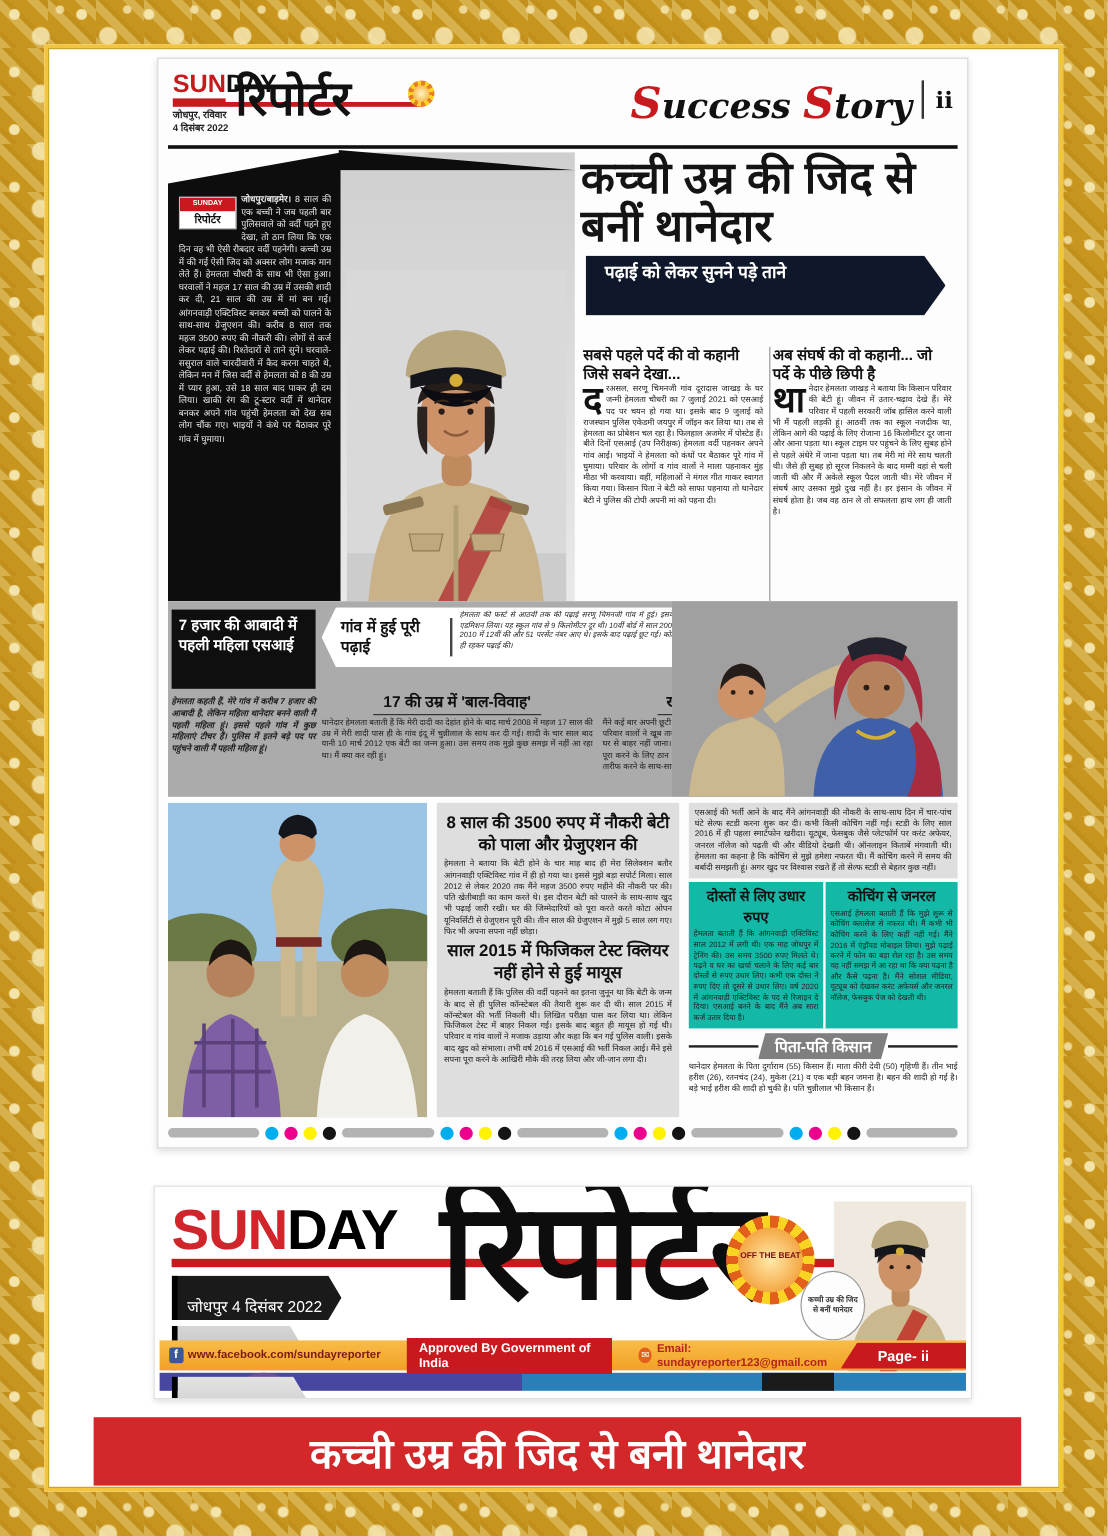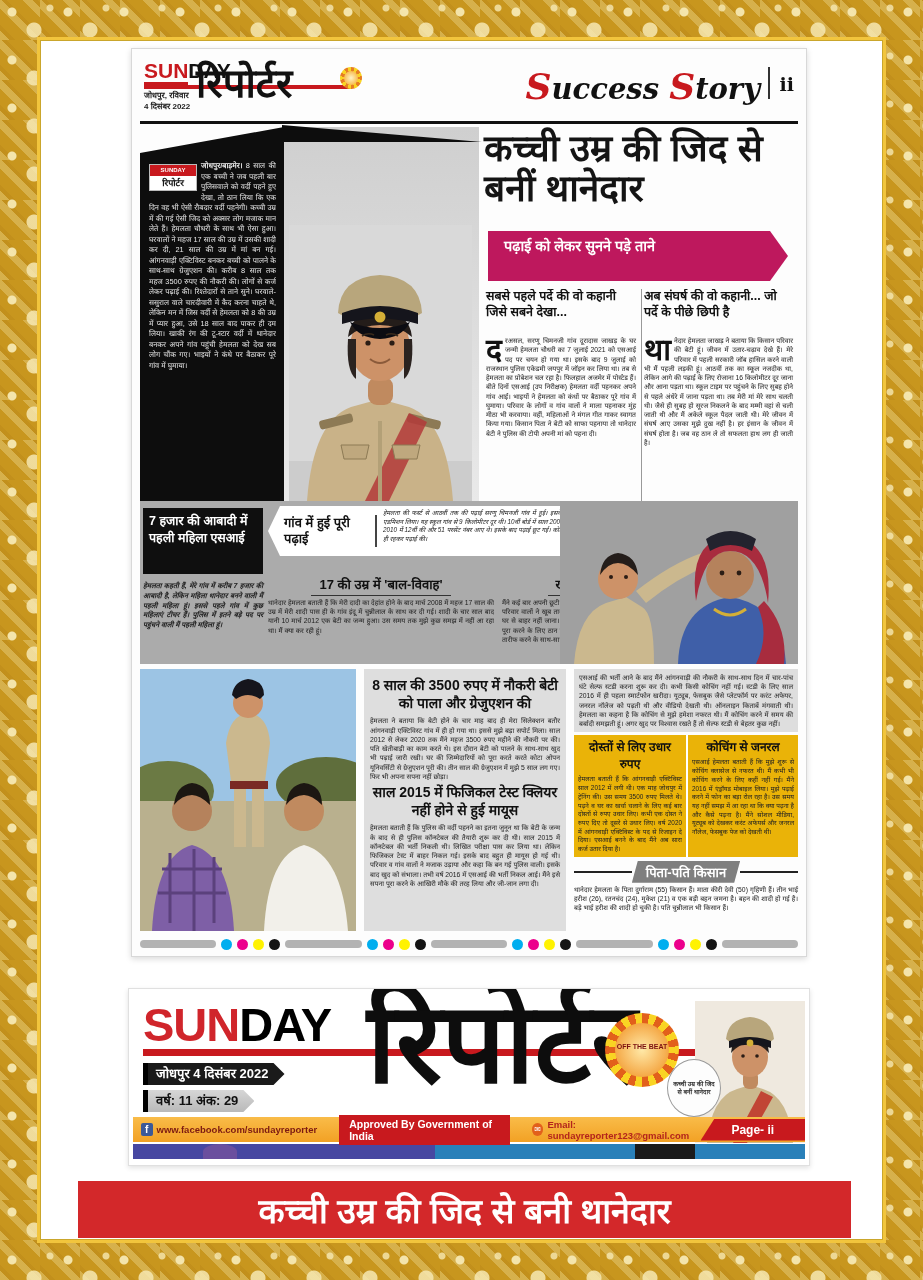--- a/index.html
+++ b/index.html
@@ -37,27 +37,27 @@
   .wedge{position:absolute;left:150px;top:76px;width:200px;height:17px;background:#0d0d0d;clip-path:polygon(0 0,100% 100%,0 100%);}
   .black-panel{position:absolute;left:8px;top:78px;width:144px;height:374px;background:#0d0d0d;clip-path:polygon(0 26px,100% 0,100% 100%,0 100%);padding:0;}
   .black-panel .inner{position:absolute;left:9px;top:34px;right:8px;bottom:8px;color:#e8e8e8;font-size:7.4px;line-height:1.42;overflow:hidden;}
   .mini-logo{float:left;width:46px;margin:3px 4px 2px 0;border:1px solid #bbb;background:#fff;text-align:center;}
   .mini-logo .ml-top{display:block;background:#c8191e;color:#fff;font-size:6px;font-weight:800;padding:1px 0;}
   .mini-logo .ml-bot{display:block;color:#111;font-size:9px;font-weight:900;padding:1px 0;}
   .name-head{position:absolute;left:156px;top:88px;width:190px;font-size:41px;line-height:1.06;font-weight:900;color:#161616;z-index:3;}
   .portrait{position:absolute;left:157px;top:176px;width:183px;height:276px;z-index:2;}
   .rcol{position:absolute;left:352px;top:80px;width:314px;height:372px;}
   .main-head{font-size:37px;line-height:1.08;font-weight:900;color:#141414;}
-  .ribbon1{position:absolute;left:4px;top:102px;width:300px;height:50px;background:#be185d;color:#fff;
+  .ribbon1{position:absolute;left:4px;top:84px;width:300px;height:50px;background:#0f172a;color:#fff;
     clip-path:polygon(0 0,calc(100% - 18px) 0,100% 50%,calc(100% - 18px) 100%,0 100%);
     font-size:14.5px;font-weight:800;line-height:1.55;padding:4px 26px 0 16px;box-sizing:border-box;}
   .cols2{position:absolute;left:0;top:160px;width:314px;height:212px;display:flex;}
   .scol{width:50%;box-sizing:border-box;padding:0 5px 0 2px;overflow:hidden;}
   .scol+.scol{border-left:1px solid #999;}
-  .scol h3{margin:0 0 16px 0;font-size:12.5px;line-height:1.25;font-weight:900;color:#111;}
+  .scol h3{margin:0 0 0 0;font-size:12.5px;line-height:1.25;font-weight:900;color:#111;}
   .body-txt{font-size:6.8px;line-height:1.36;color:#222;}
   .dropcap{float:left;font-size:30px;font-weight:900;line-height:.8;margin:2px 3px 0 0;color:#111;}
   
   .midband{position:absolute;left:8px;top:452px;width:658px;height:163px;background:#ababab;overflow:hidden;}
   .mbox{position:absolute;left:3px;top:7px;width:120px;height:66px;background:#0f0f0f;color:#fff;font-size:12.5px;font-weight:800;line-height:1.35;padding:5px 6px;box-sizing:border-box;}
   .mquote{position:absolute;left:3px;top:80px;width:120px;font-size:7px;font-style:italic;font-weight:700;color:#1d1d1d;line-height:1.4;}
   .ribbon2{position:absolute;left:128px;top:5px;width:394px;height:50px;background:#fff;display:flex;align-items:center;
     clip-path:polygon(12px 0,100% 0,100% 100%,12px 100%,0 50%);padding-left:16px;box-sizing:border-box;}
   .ribbon2 .lab{width:86px;font-size:13px;font-weight:900;line-height:1.2;color:#111;border-right:2px solid #444;padding-right:5px;margin-right:6px;}
   .ribbon2 .txt{flex:1;font-size:6.3px;font-style:italic;color:#222;line-height:1.35;padding-right:6px;overflow:hidden;height:44px;}
@@ -67,38 +67,38 @@
   .msec .body-txt{color:#1b1b1b;}
   .midphoto{position:absolute;right:0;top:0;width:238px;height:163px;z-index:3;}
   
   .bphoto{position:absolute;left:8px;top:620px;width:216px;height:262px;}
   .ccol{position:absolute;left:232px;top:620px;width:202px;height:262px;background:#dedede;padding:5px 6px;box-sizing:border-box;overflow:hidden;}
   .ccol h3{margin:2px 0 4px 0;text-align:center;font-size:14px;line-height:1.3;font-weight:900;color:#101010;}
   .rcol2{position:absolute;left:442px;top:620px;width:224px;height:262px;}
   .blackbar{background:#0d0d0d;color:#fff;font-size:13px;font-weight:900;padding:3px 8px;clip-path:polygon(0 0,calc(100% - 14px) 0,100% 100%,0 100%);}
   .rbox{background:#dedede;padding:4px 5px;overflow:hidden;}
   .subcols{display:flex;margin-top:3px;}
-  .subcols .sc{width:50%;box-sizing:border-box;background:#eab308;padding:3px 4px;overflow:hidden;}
+  .subcols .sc{width:50%;box-sizing:border-box;background:#14b8a6;padding:3px 4px;overflow:hidden;}
   .subcols .sc+.sc{border-left:2px solid #fff;}
   .subcols h4{margin:0 0 3px 0;text-align:center;font-size:12px;font-weight:900;color:#101010;}
   .famhead{display:flex;align-items:center;margin:4px 0 2px 0;}
   .famhead .ln{flex:1;height:2px;background:#222;}
   .famhead .bar{background:#7f7f7f;color:#fff;font-size:13px;font-weight:900;padding:2px 14px;clip-path:polygon(6px 0,100% 0,calc(100% - 6px) 100%,0 100%);}
   
   .regstrip{position:absolute;left:8px;top:888px;width:658px;height:14px;display:flex;align-items:center;gap:5px;}
   .regbar{flex:1;height:8px;border-radius:4px;background:#b3b3b3;}
   .dot{width:11px;height:11px;border-radius:50%;}
   
   .clip2{position:absolute;left:88px;top:948px;width:680px;height:176px;background:#fff;border:1px solid #e0e0e0;box-shadow:0 2px 5px rgba(0,0,0,.12);overflow:hidden;}
   .m2-sunday{position:absolute;left:14px;top:8px;font-size:47px;font-weight:900;letter-spacing:-1px;z-index:2;}
   .m2-sunday .red{color:#d0252b;}
   .m2-redline{position:absolute;left:14px;top:60px;width:648px;height:7px;background:#c8191e;z-index:1;}
   .m2-hindi{position:absolute;left:238px;top:-12px;font-size:112px;font-weight:900;color:#0d0d0d;z-index:2;line-height:1.2;}
   .tags{position:absolute;left:14px;top:74px;display:flex;flex-direction:column;gap:5px;z-index:3;}
-  .tag{height:22px;line-height:22px;font-size:13px;font-weight:700;padding:0 16px 0 8px;border-left:5px solid #000;
+  .tag{height:22px;line-height:22px;font-size:13px;font-weight:400;padding:15px 16px 0 8px;border-left:5px solid #000;
     clip-path:polygon(0 0,calc(100% - 11px) 0,100% 50%,calc(100% - 11px) 100%,0 100%);white-space:nowrap;width:max-content;}
   .tag1{background:#1a1a1a;color:#fff;}
   .tag2{background:linear-gradient(#d6d6d6,#b9b9b9);color:#101010;}
   .tag3{background:linear-gradient(#e3e3e3,#c8c8c8);color:#101010;}
   .sunburst{position:absolute;left:476px;top:24px;width:74px;height:74px;border-radius:50%;z-index:3;
     background:repeating-conic-gradient(#e2601b 0 12deg,#f9d423 12deg 24deg);}
   .sunburst::before{content:"";position:absolute;inset:10px;border-radius:50%;background:radial-gradient(#ffe9a8,#f08c1b);}
   .sunburst .bdg{position:absolute;left:0;right:0;top:30px;text-align:center;font-size:7px;font-weight:900;color:#7b1010;z-index:2;}
   .bubble{position:absolute;left:538px;top:70px;width:54px;height:58px;background:#fdfdfd;border:1.5px solid #9a9a9a;border-radius:50%;z-index:4;
     display:flex;align-items:center;justify-content:center;text-align:center;font-size:6.3px;font-weight:800;color:#333;line-height:1.3;padding:4px;box-sizing:border-box;}

